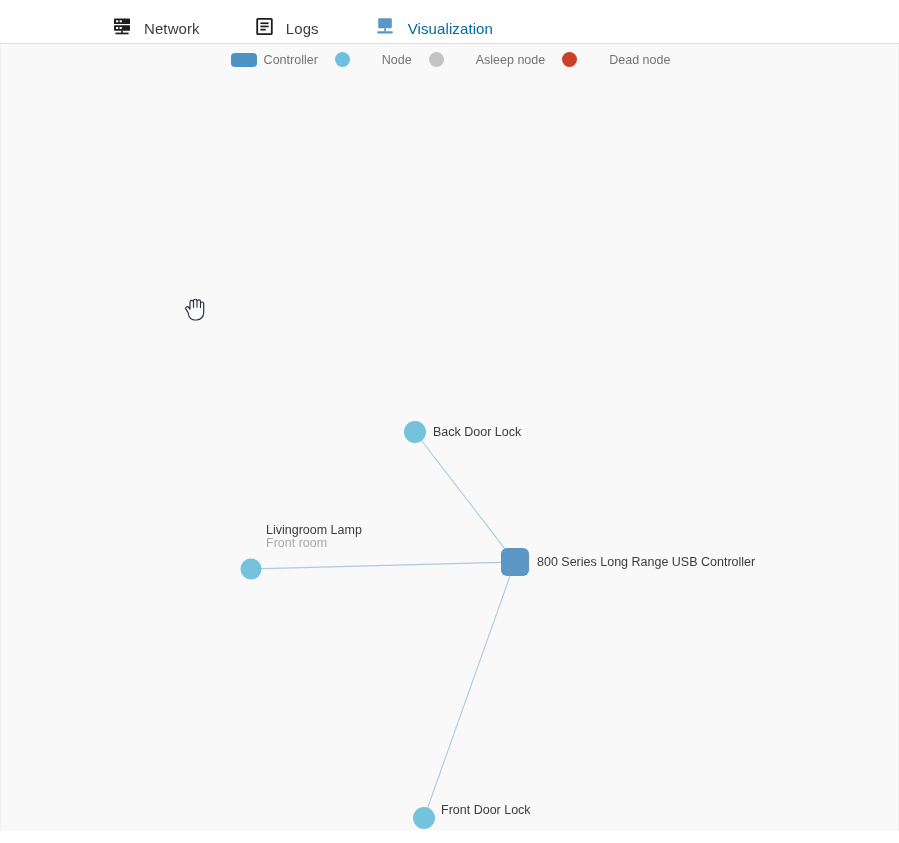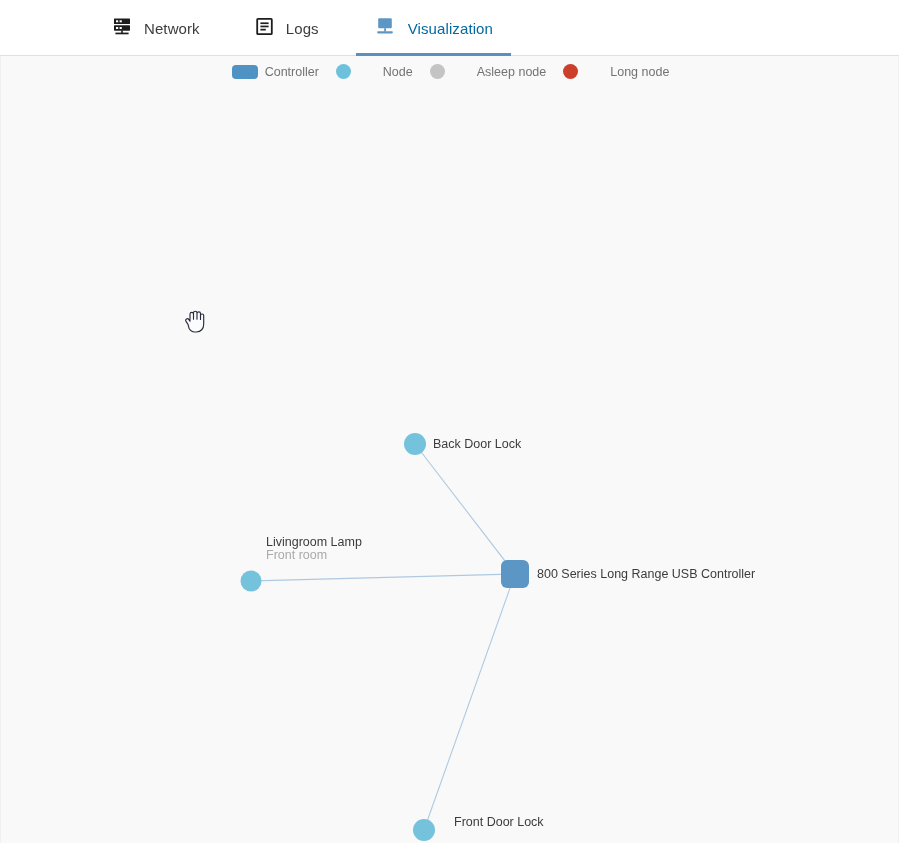--- a/index.html
+++ b/index.html
@@ -10,21 +10,21 @@
     width: 899px;
     height: 843px;
     background: #ffffff;
     font-family: "Liberation Sans", sans-serif;
     overflow: hidden;
   }
 
   
   #tabbar {
     position: relative;
-    height: 56px;
+    height: 44px;
     background: #ffffff;
     border-bottom: 1px solid #e0e0e0;
     display: flex;
     align-items: stretch;
     justify-content: flex-start;
     padding-left: 90px;
     box-sizing: border-box;
   }
   .tab {
     display: flex;
@@ -199,21 +199,21 @@
       <span class="legend-text">Node</span>
     </div>
 
     <div class="legend-entry">
       <span class="swatch-circle" style="background: rgb(196, 196, 196);"></span>
       <span class="legend-text">Asleep node</span>
     </div>
 
     <div class="legend-entry">
       <span class="swatch-circle" style="background: rgb(204, 63, 43);"></span>
-      <span class="legend-text">Long node</span>
+      <span class="legend-text">Dead node</span>
     </div>
 
   </div>
 
   <svg id="graph-svg">
     <g id="links-group">
         <line x1="414" y1="388" x2="514" y2="518" stroke="#aec9e0" stroke-width="1.1"></line>
         <line x1="250" y1="525" x2="514" y2="518" stroke="#aec9e0" stroke-width="1.1"></line>
         <line x1="423" y1="774" x2="514" y2="518" stroke="#aec9e0" stroke-width="1.1"></line>
       </g>
@@ -229,21 +229,21 @@
       <div class="node-label" style="left: 536px; top: 512px;">
         <div>800 Series Long Range USB Controller</div>
       </div>
       <div class="node-label" style="left: 432px; top: 382px;">
         <div>Back Door Lock</div>
       </div>
       <div class="node-label" style="left: 265px; top: 480px;">
         <div>Livingroom Lamp</div>
         <div class="node-sublabel">Front room</div>
       </div>
-      <div class="node-label" style="left: 440px; top: 760px; margin-left: 13px;">
+      <div class="node-label" style="left: 440px; top: 760px;">
         <div>Front Door Lock</div>
       </div>
     </div>
 
   <div id="cursor" style="left: 182px; top: 253px;">
     <svg width="24" height="26" viewBox="0 0 24 26">
       <path d="M5.0 15.4 L3.0 12.4 C2.4 11.5 2.7 10.4 3.6 9.9 C4.4 9.5 5.4 9.8 5.9 10.6 L7.0 12.3
                L7.0 5.2 C7.0 4.2 7.8 3.4 8.8 3.4 C9.8 3.4 10.5 4.2 10.5 5.2 L10.5 10.2
                L10.5 4.0 C10.5 3.0 11.3 2.2 12.3 2.2 C13.3 2.2 14.0 3.0 14.0 4.0 L14.0 10.2
                L14.0 4.6 C14.0 3.6 14.8 2.8 15.8 2.8 C16.8 2.8 17.5 3.6 17.5 4.6 L17.5 10.4

